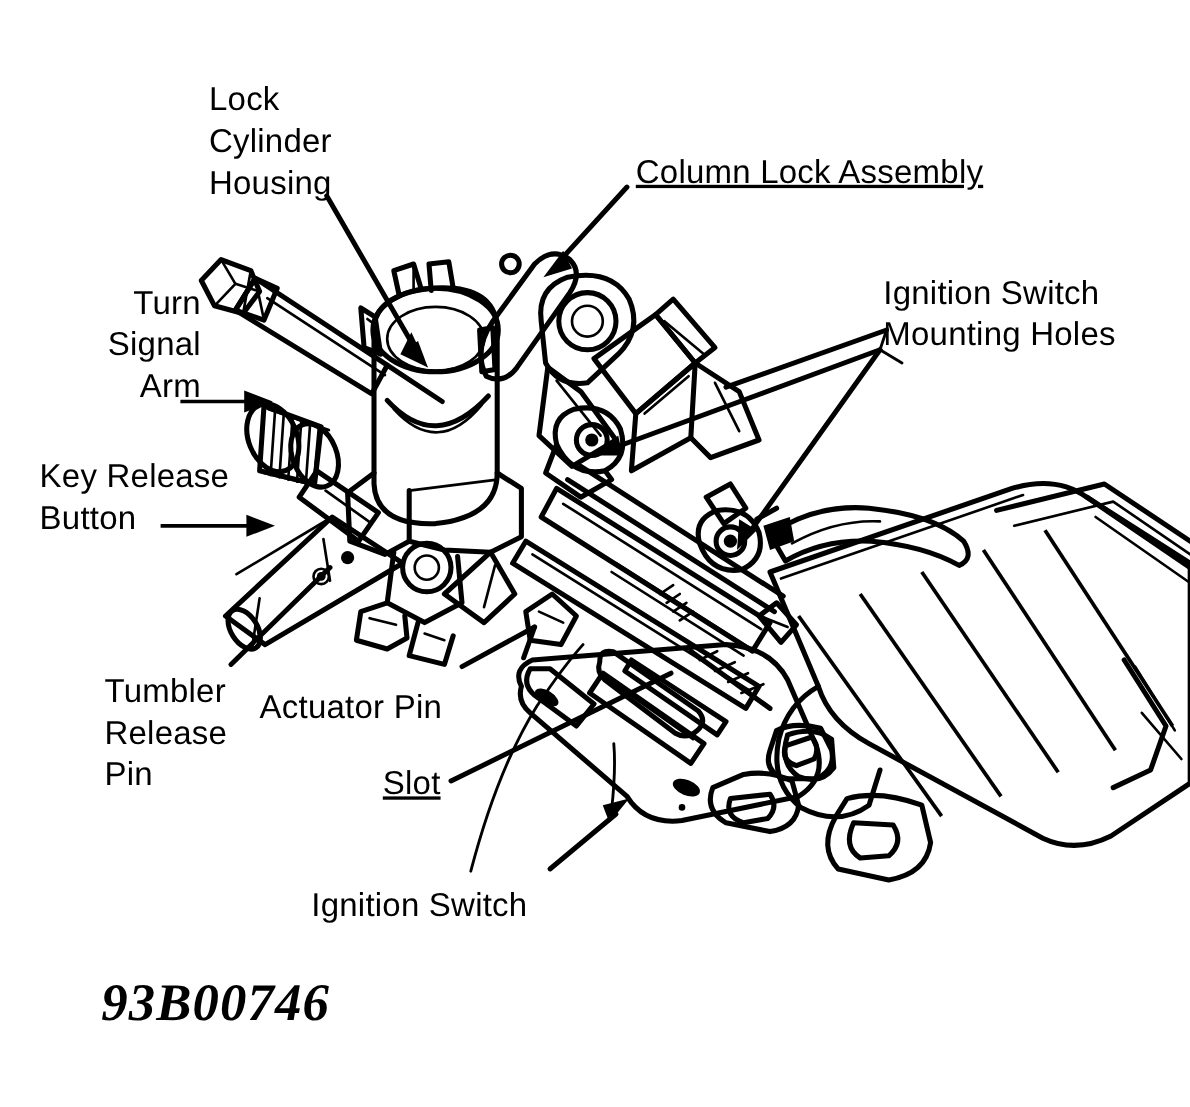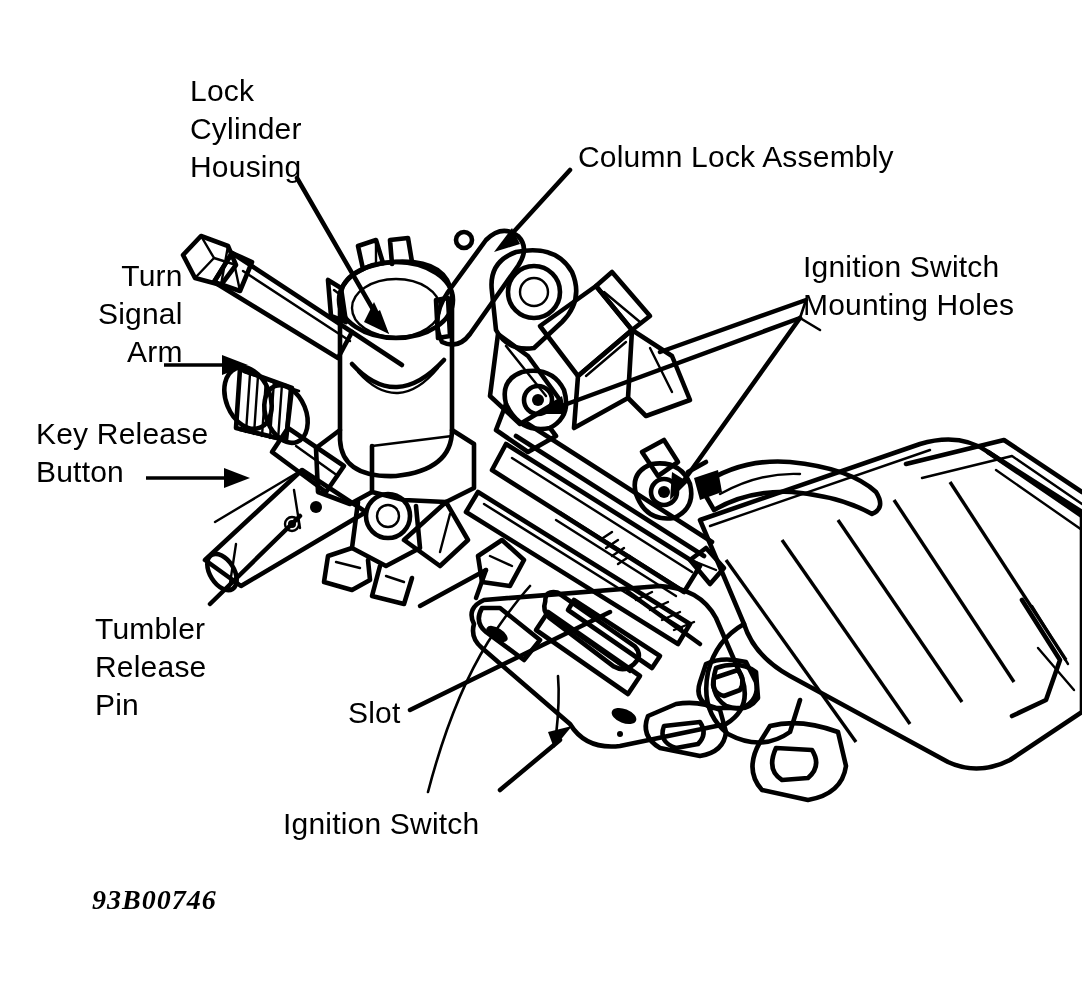--- a/index.html
+++ b/index.html
@@ -38,21 +38,21 @@
     white-space: pre;
     font-weight: 400;
   }
   #fig-number {
     position: absolute;
     left: 92px;
     top: 884px;
     font-family: "Liberation Serif", serif;
     font-style: italic;
     font-weight: bold;
-    font-size: 28px;
+    font-size: 48px;
     letter-spacing: 1px;
     color: #000000;
     white-space: pre;
   }
   .art-fill { fill: #000000; stroke: none; }
   .leader { fill: none; stroke: #000000; stroke-width: 4.5; stroke-linecap: round; stroke-linejoin: round; }
   .leader-thin { fill: none; stroke: #000000; stroke-width: 2.6; stroke-linecap: round; stroke-linejoin: round; }
   .line-h { fill: none; stroke: #000000; stroke-width: 3.4; stroke-linecap: butt; }
   .line-m { fill: none; stroke: #000000; stroke-width: 4.6; stroke-linecap: round; stroke-linejoin: round; }
   .line-t { fill: none; stroke: #000000; stroke-width: 2.4; stroke-linecap: round; stroke-linejoin: round; }
@@ -315,36 +315,37 @@
       <path class="art-fill" d="M572,726 L554,748 L548,732 Z"></path>
       <path class="leader-thin" d="M556,736 Q560,700 558,676"></path>
     </g>
 
   </svg>
 
   <div class="callout" style="left:190px; top:72px;">Lock
 Cylinder
 Housing</div>
 
-  <div class="callout" style="left:578px; top:138px;">Column Lock Assembly</div>
+  <div class="callout" style="left:578px; top:138px;text-decoration:underline;">Column Lock Assembly</div>
 
   <div class="callout" style="left:803px; top:248px;">Ignition Switch
 Mounting Holes</div>
 
   <div class="callout" style="left:98px; top:257px;text-align:right;">Turn
 Signal
 Arm</div>
 
   <div class="callout" style="left:95px; top:610px;">Tumbler
 Release
 Pin</div>
 
   <div class="callout" style="left:36px; top:415px;">Key Release
 Button</div>
 
-
-  <div class="callout" style="left:348px; top:694px;">Slot</div>
+  <div class="callout" style="left:236px; top:625px;">Actuator Pin</div>
+
+  <div class="callout" style="left:348px; top:694px;text-decoration:underline;">Slot</div>
 
   <div class="callout" style="left:283px; top:805px;">Ignition Switch</div>
 
   <div id="fig-number">93B00746</div>
 
 </div>
 
 </body></html>

